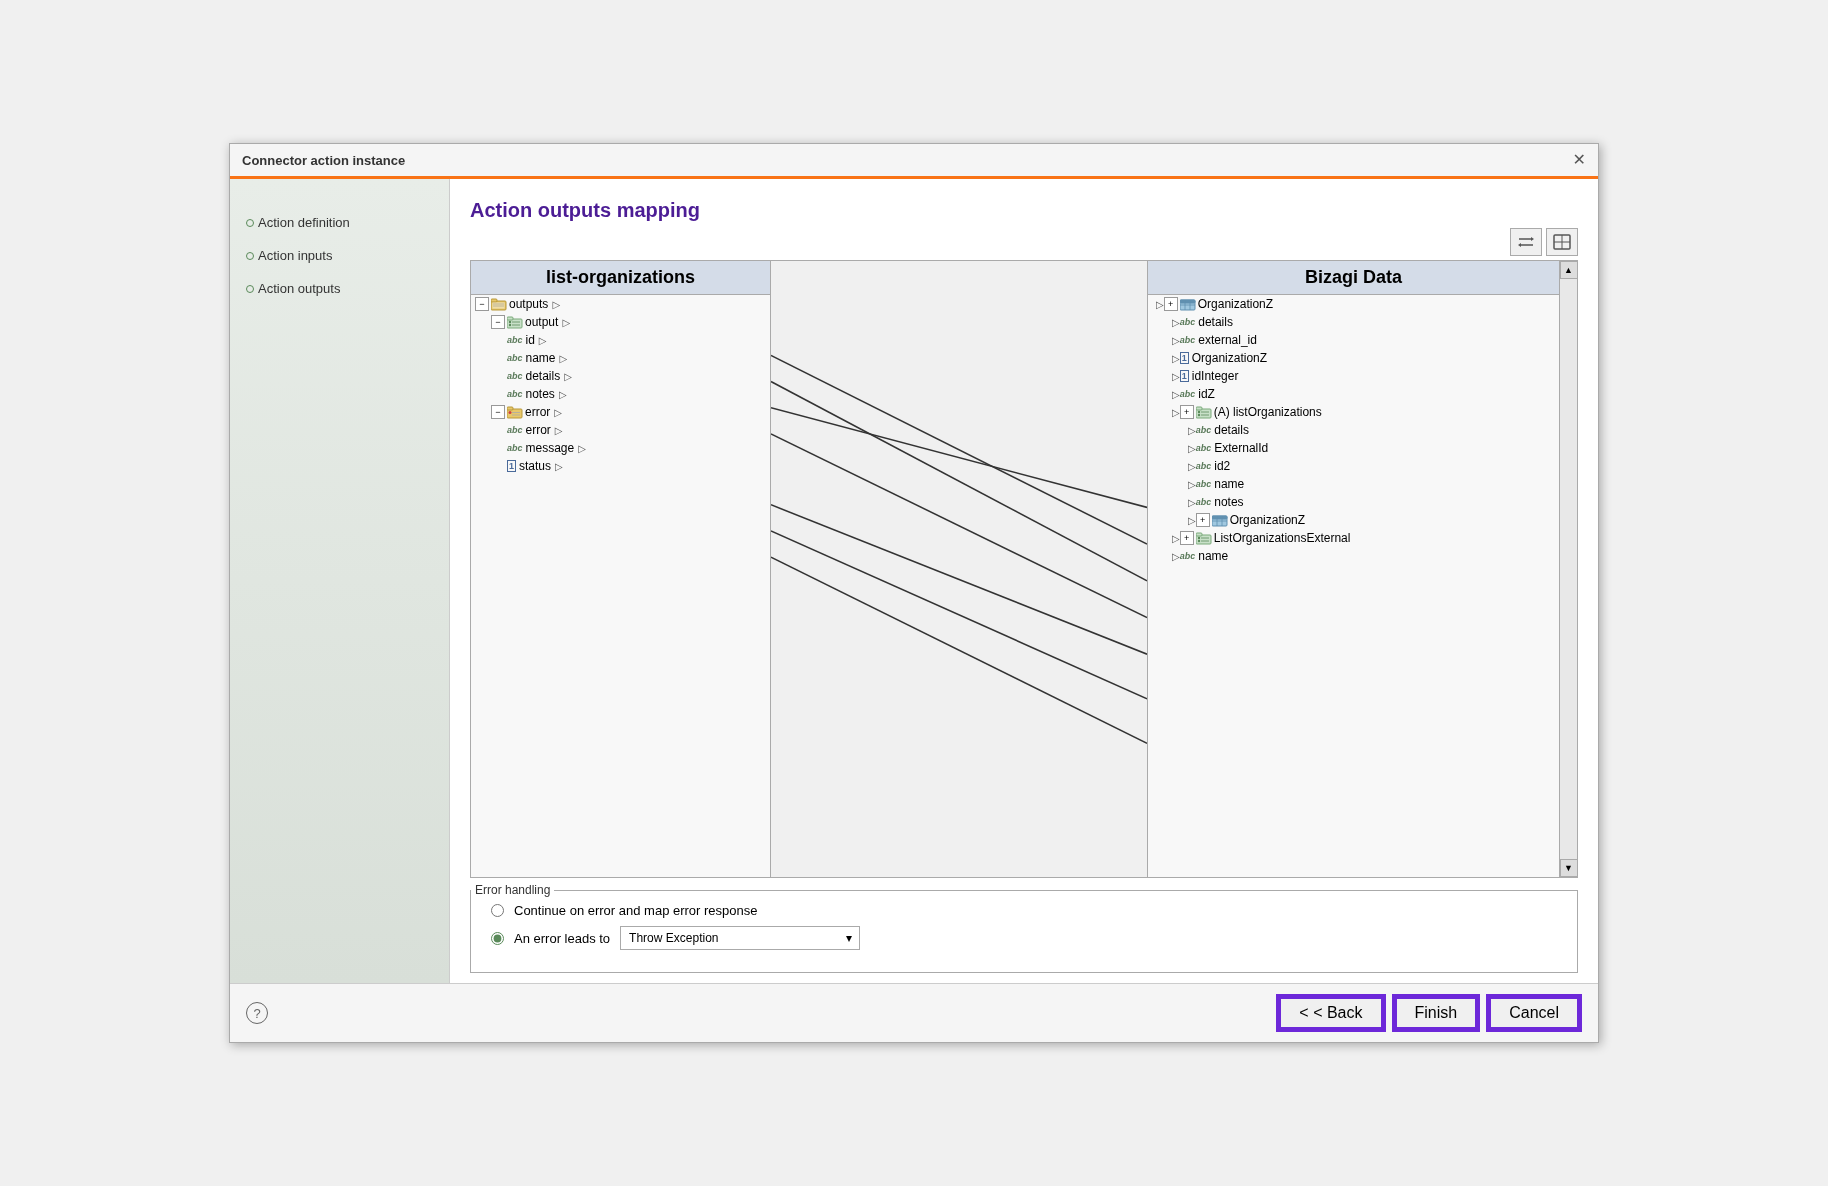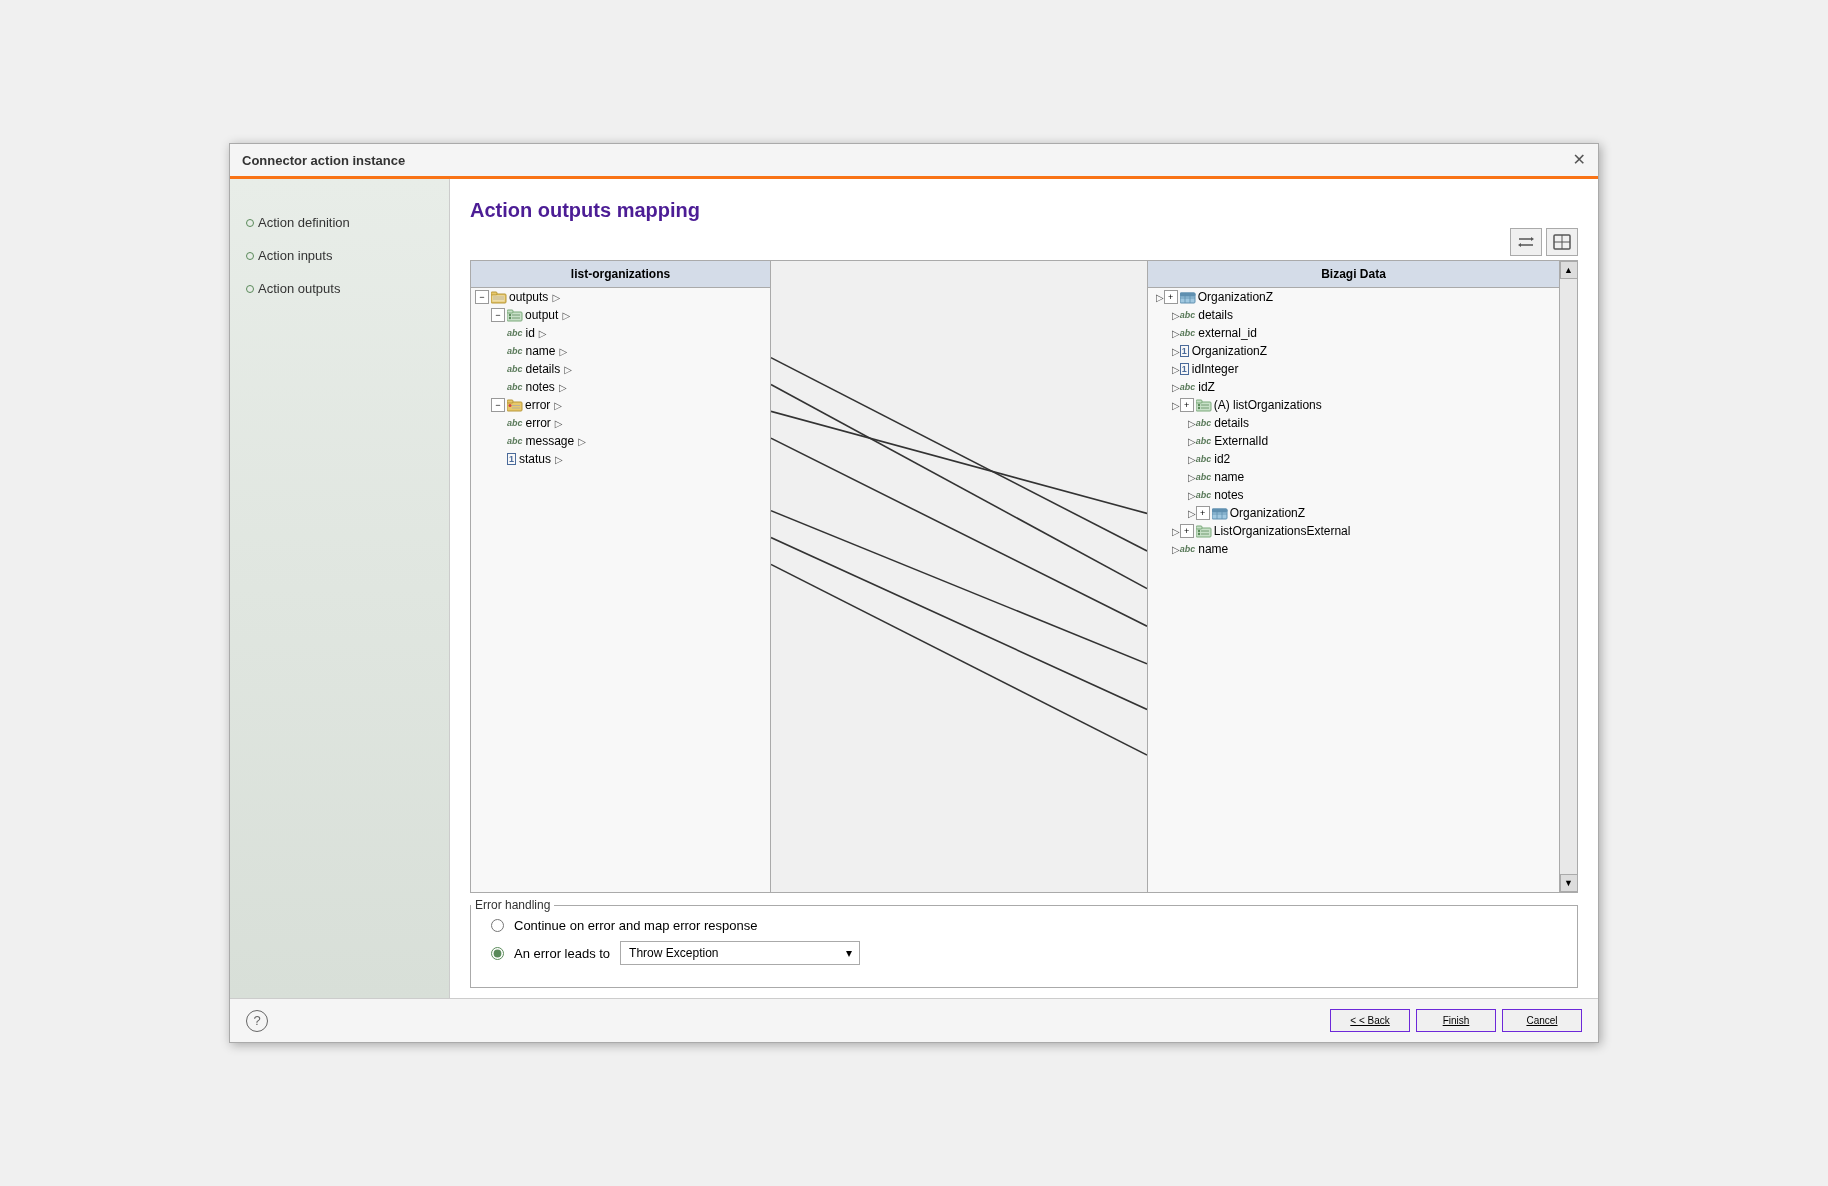--- a/index.html
+++ b/index.html
@@ -115,21 +115,21 @@
       width: 300px;
       border-right: 1px solid #aaa;
       background: #f8f8f8;
       overflow: auto;
     }
     .tree-header {
       background: #d4dce8;
       border-bottom: 1px solid #aaa;
       padding: 6px 8px;
       font-weight: 600;
-      font-size: 12px;
+      font-size: 18px;
       text-align: center;
     }
     .middle-canvas {
       flex: 1;
       background: #f0f0f0;
       position: relative;
       overflow: hidden;
     }
     .right-tree-panel {
       width: 412px;
@@ -278,26 +278,25 @@
       font-size: 13px;
       color: #666;
       cursor: pointer;
     }
     .footer-btns {
       display: flex;
       gap: 6px;
     }
     .footer-btn {
       padding: 5px 18px;
-      border: 1px solid #6d28d9;
+      border: 5px solid #6d28d9;
       background: #f0f0f0;
       cursor: pointer;
-      font-size: 10px;
+      font-size: 16px;
       min-width: 80px;
-      text-decoration: underline;
     }
     svg.mapping-lines {
       position: absolute;
       top: 0; left: 0;
       width: 100%; height: 100%;
       pointer-events: none;
     }
     .folder-icon-svg {
       display: inline-block;
       vertical-align: middle;

